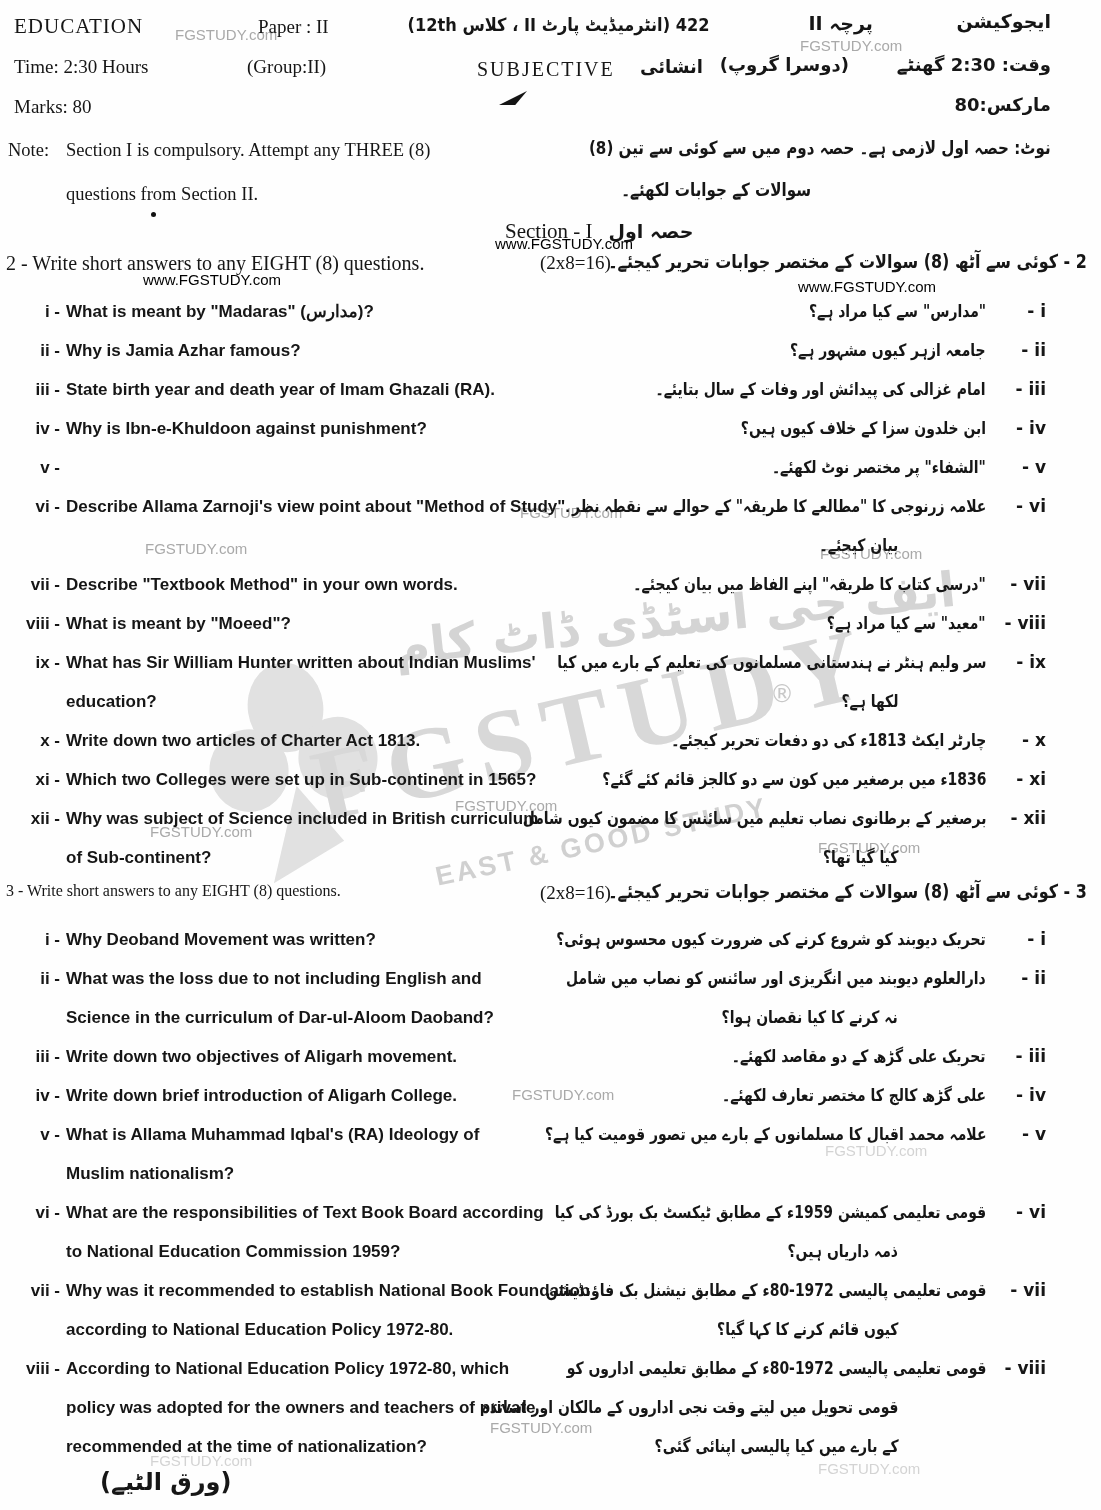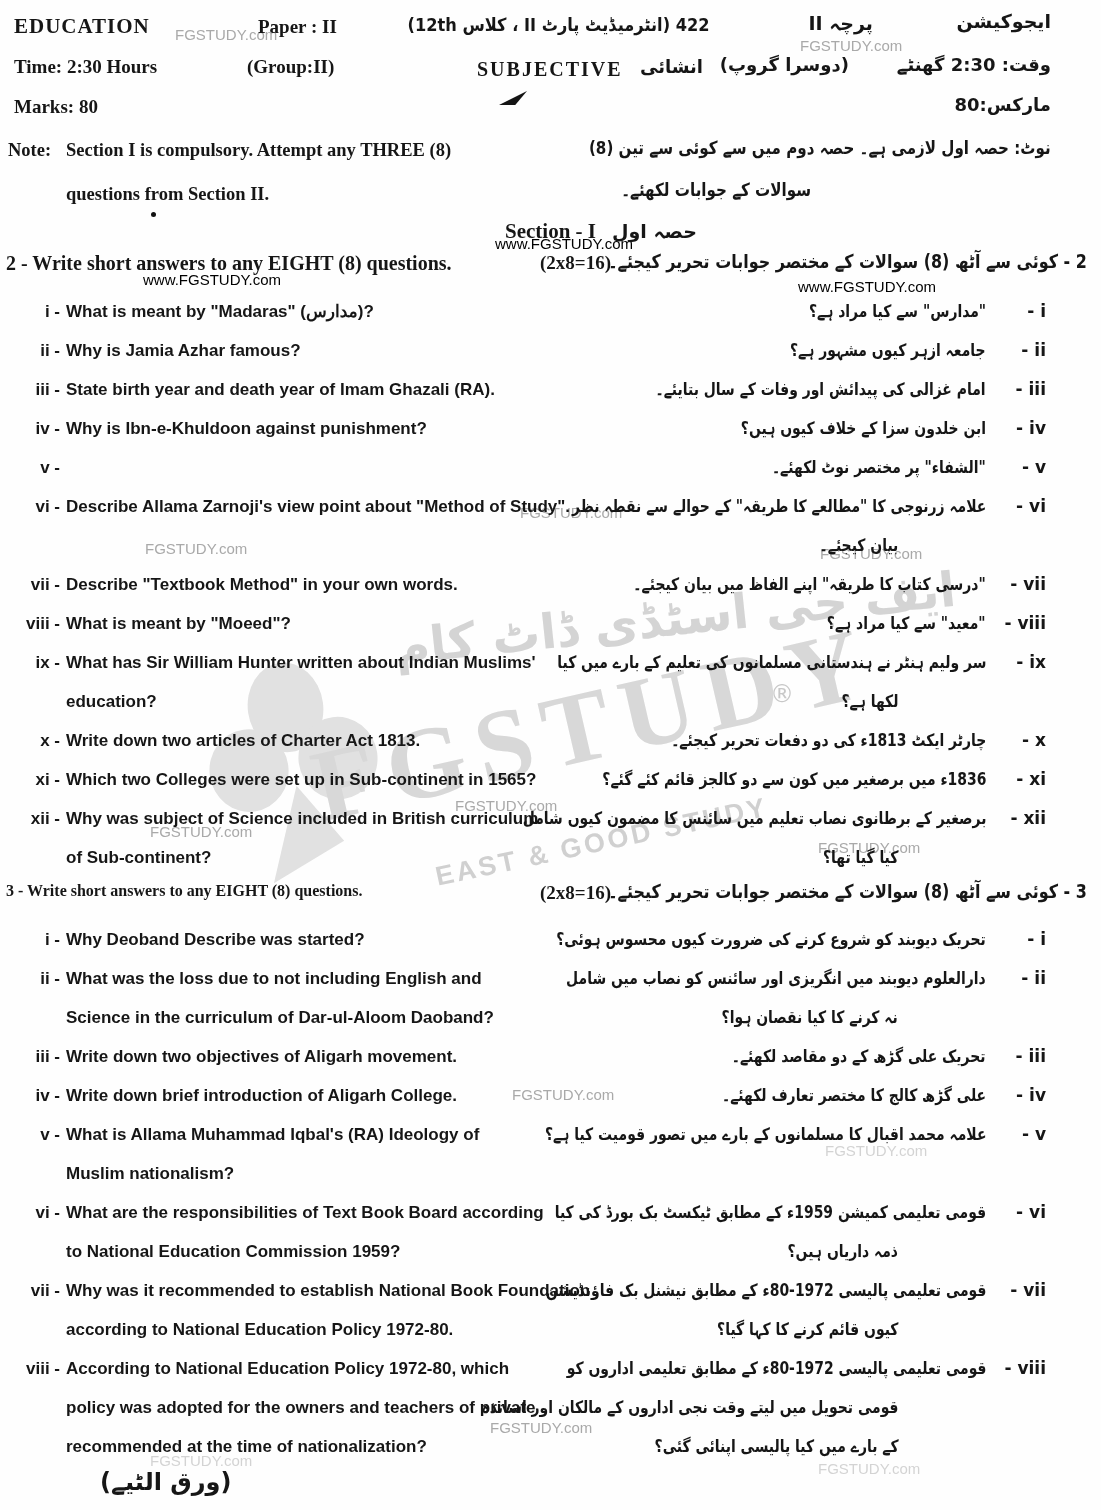--- a/index.html
+++ b/index.html
@@ -1,19 +1,19 @@
 <!DOCTYPE html>
 <html><head>
 <meta charset="utf-8">
 <style>
   html,body{margin:0;padding:0;background:#fff;}
   .page{position:relative;width:1101px;height:1510px;background:#fefefe;overflow:hidden;color:#161616;}
   .abs{position:absolute;}
   .en{font-family:"Liberation Sans",sans-serif;font-weight:bold;font-size:17px;white-space:nowrap;}
-  .hserif{font-family:"Liberation Serif",serif;font-weight:bold;font-size:19px;white-space:nowrap;}
+  .hserif{font-family:"Liberation Serif",serif;font-weight:normal;font-size:19px;white-space:nowrap;}
   .ur{font-family:"DejaVu Sans",sans-serif;direction:rtl;font-weight:bold;font-size:17px;white-space:nowrap;}
   .ur.sq{transform:scaleX(.84);transform-origin:100% 50%;}
   .ur.hdr{font-size:19px;transform:scaleX(.84);transform-origin:100% 50%;}
   .code{font-size:18px;transform:scaleX(.9);transform-origin:50% 50%;text-align:center;}
   
   .wm{position:absolute;font-family:"Liberation Sans",sans-serif;color:#a9a9a9;font-size:15px;white-space:nowrap;z-index:0;}
   .wm.www{color:#000000;}
   .wm.faint{opacity:.5;}
   .bigwm{position:absolute;z-index:0;white-space:nowrap;}
   #wm-urdu-big{left:255px;top:590px;width:840px;font-family:"DejaVu Sans",sans-serif;direction:rtl;font-weight:bold;font-size:48px;color:#d4d4d4;text-align:center;transform:rotate(-6deg);}
@@ -232,21 +232,21 @@
     </div>
 
   <div class="abs hserif z1" style="left:6px;top:882px;font-size:16px">3 - Write short answers to any EIGHT (8) questions.</div>
   <div class="abs hserif z1" style="left:540px;top:882px">(2x8=16)</div>
   <div class="abs ur hdr z1" style="right:14px;top:880px">3 - کوئی سے آٹھ (8) سوالات کے مختصر جوابات تحریر کیجئے۔</div>
 
   <div id="q3-items" class="qitems" style="top:920px">
       <div class="item-row" style="height: 39px;">
         <div class="en inum line">i -</div>
         <div class="encol">
-          <div class="en line">Why Deoband Describe was started?</div>
+          <div class="en line">Why Deoband Movement was written?</div>
         </div>
         <div class="ur urnum line">i -</div>
         <div class="urcol">
           <div class="ur line">تحریک دیوبند کو شروع کرنے کی ضرورت کیوں محسوس ہوئی؟</div>
         </div>
       </div>
       <div class="item-row" style="height: 78px;">
         <div class="en inum line">ii -</div>
         <div class="encol">
           <div class="en line">What was the loss due to not including English and</div>

